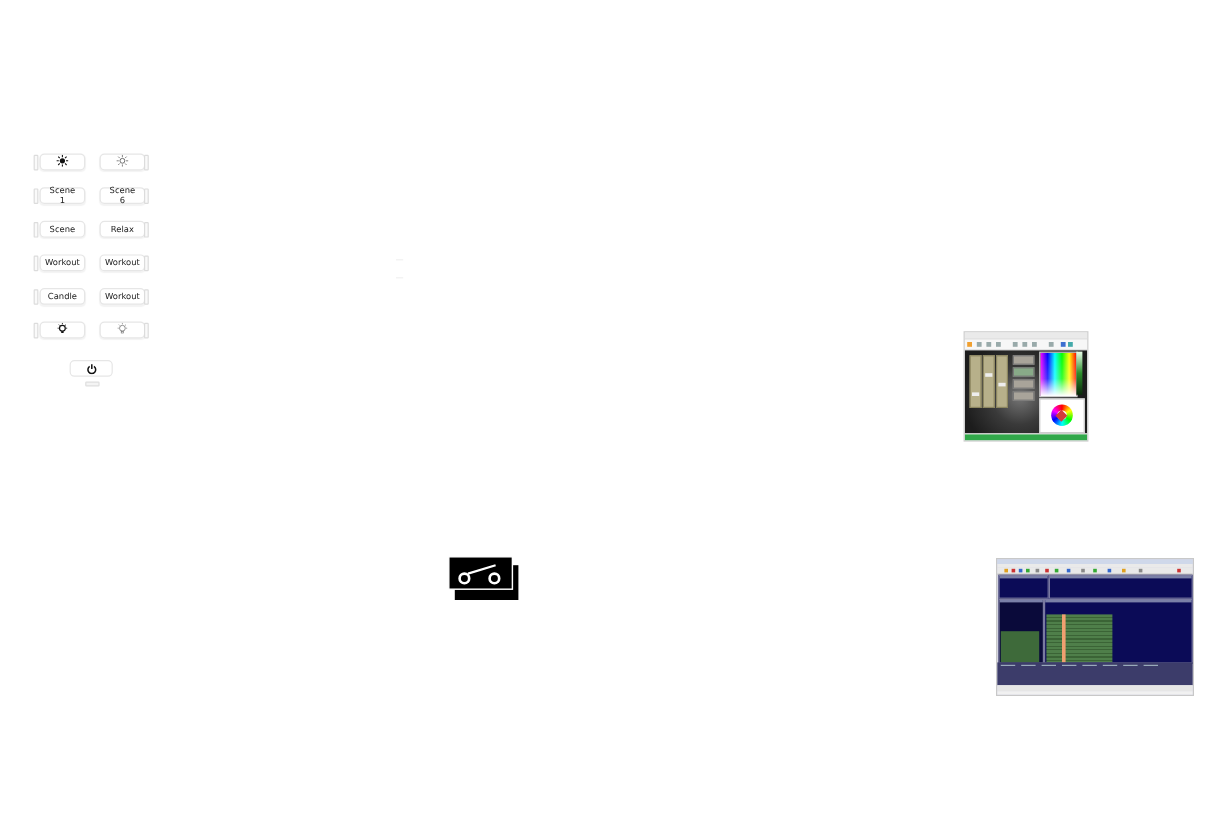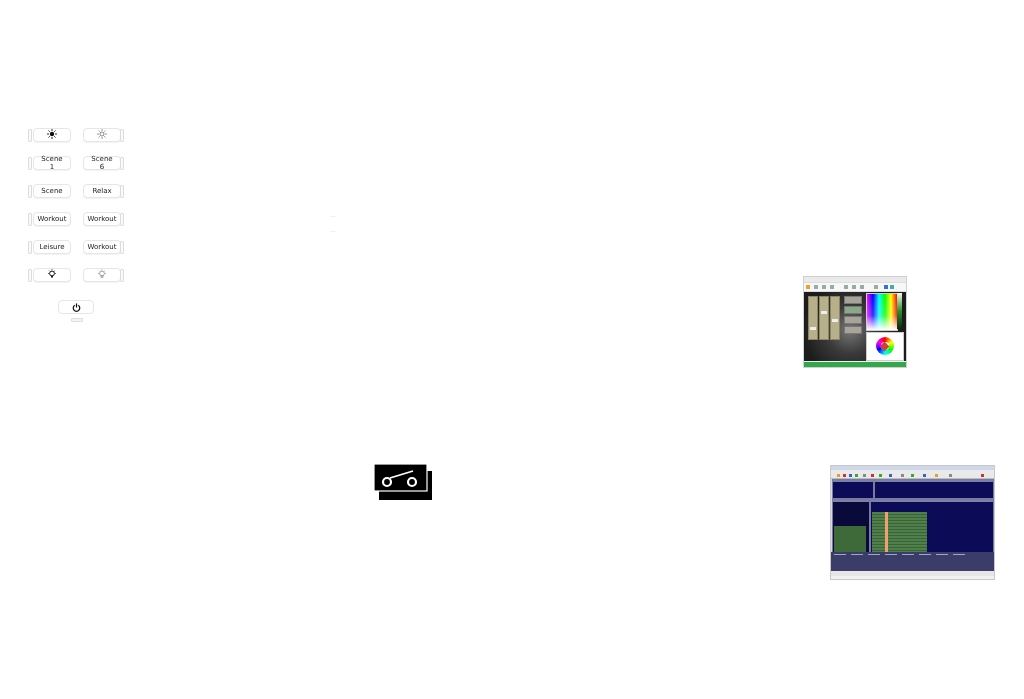--- a/index.html
+++ b/index.html
@@ -119,21 +119,21 @@
 
   <div class="key-row">
     <span class="side-tick left"></span>
     <button class="key k-left">Workout</button>
     <button class="key k-right">Workout</button>
     <span class="side-tick right"></span>
   </div>
 
   <div class="key-row">
     <span class="side-tick left"></span>
-    <button class="key k-left">Leisure</button>
+    <button class="key k-left">Candle</button>
     <button class="key k-right">Workout</button>
     <span class="side-tick right"></span>
   </div>
 
   <div class="key-row">
     <span class="side-tick left"></span>
     <button class="key k-left">
       <span>
         <svg width="10" height="10" viewBox="0 0 10 10">
             <circle cx="5" cy="4.5" r="2.4" fill="none" stroke="#111" stroke-width="1"></circle>

